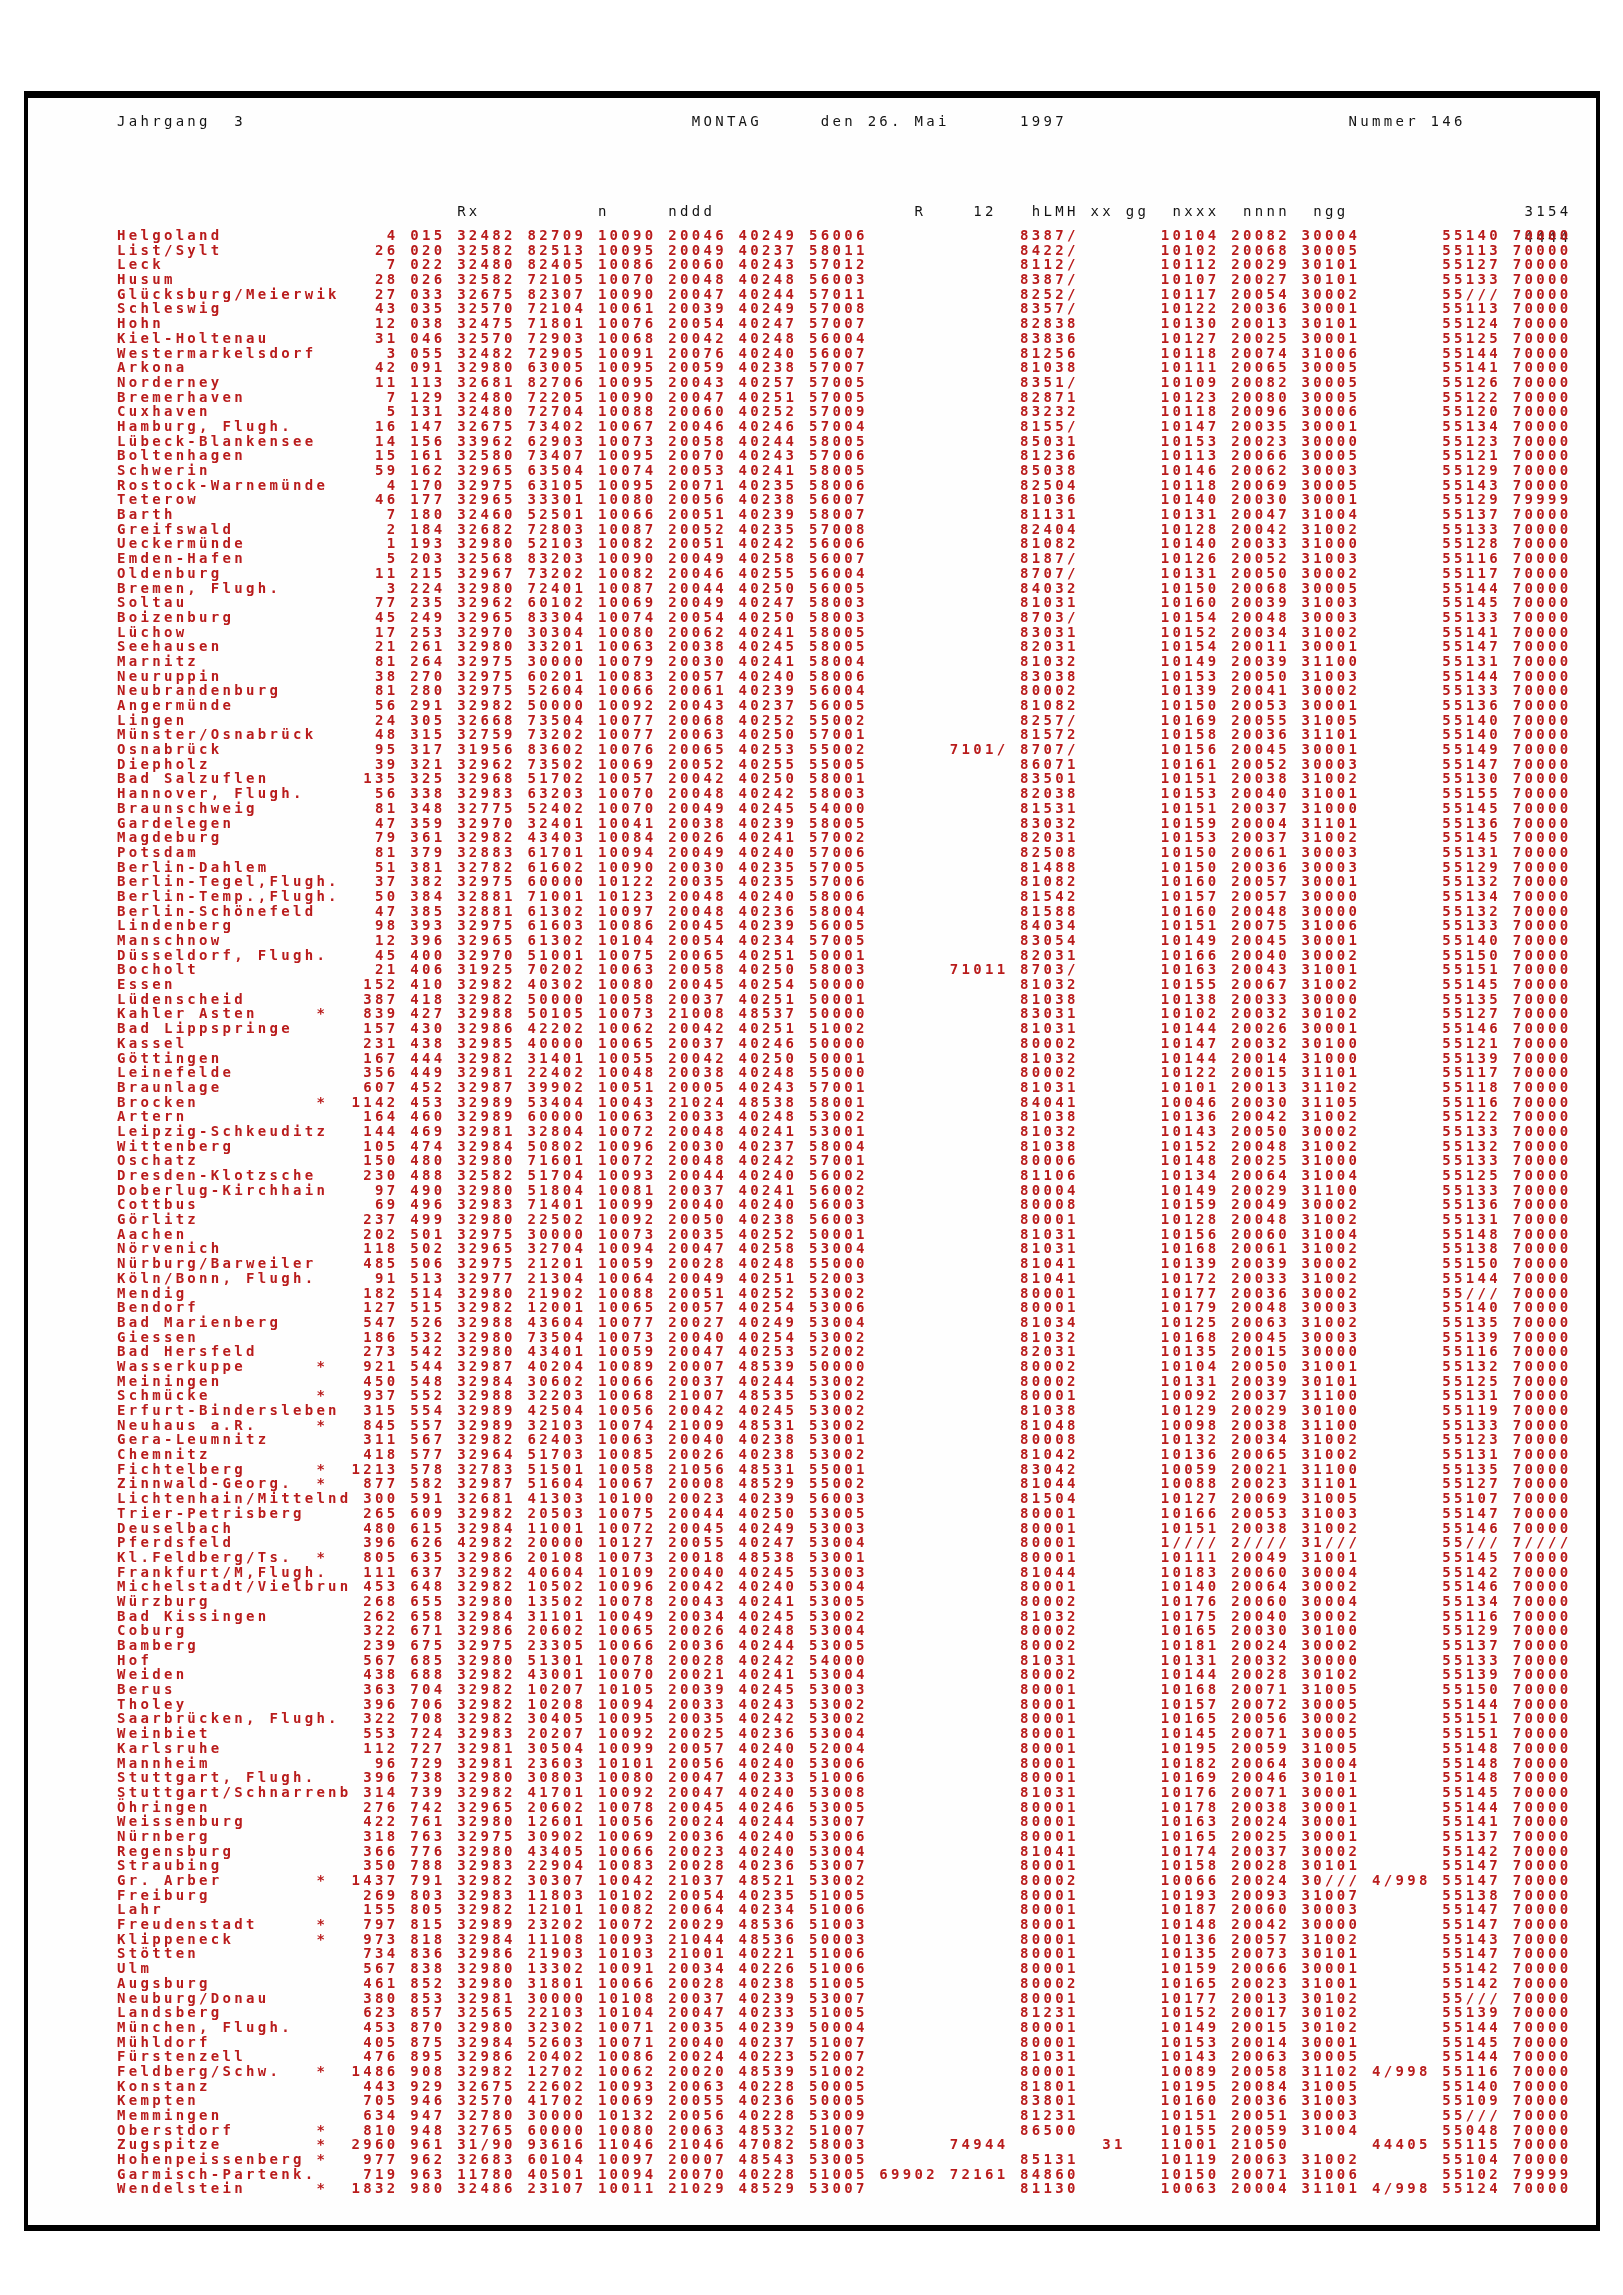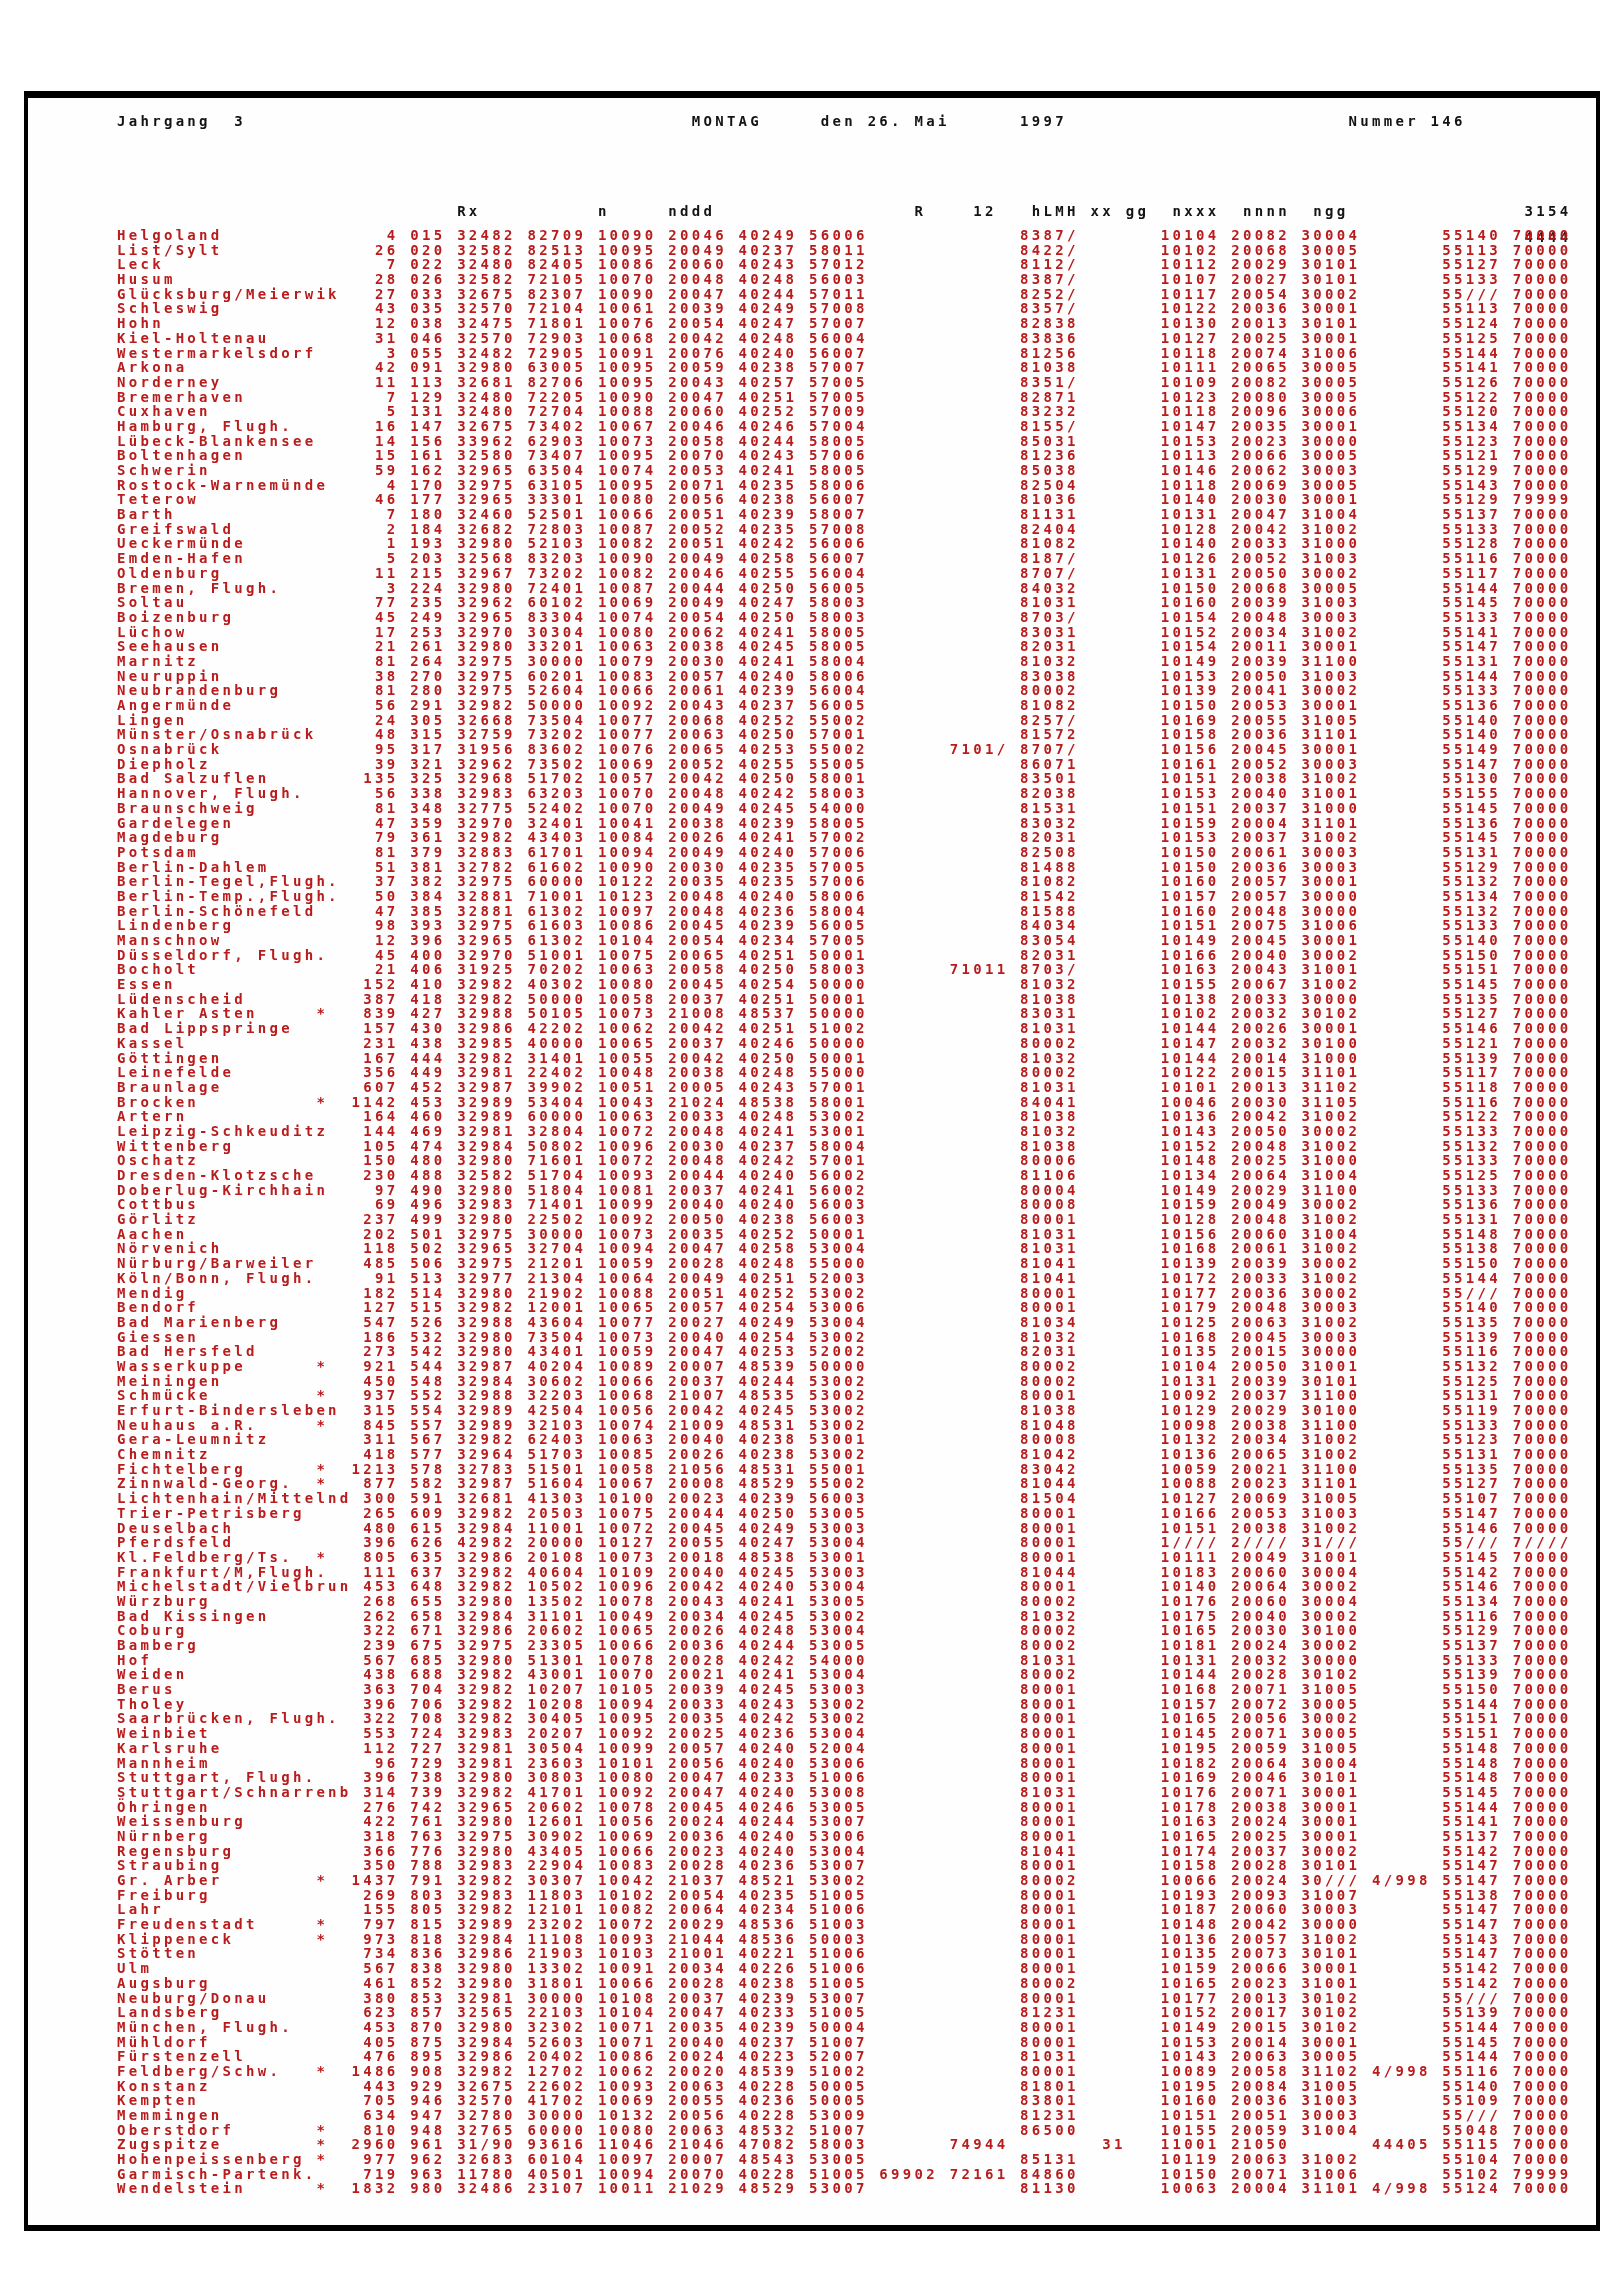--- a/index.html
+++ b/index.html
@@ -7,21 +7,21 @@
     width:1623px;height:2295px;position:relative;background:#ffffff;
     font-family:"DejaVu Sans Mono", monospace;
   }
   .page-frame{
     position:absolute;left:24px;top:91px;width:1576px;height:2140px;
     box-sizing:border-box;background:#fefefe;
     border:4px solid #000;border-top-width:7.3px;border-bottom-width:6.5px;
   }
   .txtline{
     position:absolute;left:89px;white-space:pre;
-    font-size:14px;font-weight:700;letter-spacing:3.3px;
+    font-size:14px;font-weight:400;letter-spacing:3.3px;
     color:#141414;line-height:14.6px;
   }
   #rows{
     position:absolute;left:89px;top:130px;white-space:pre;
     font-size:14px;font-weight:700;letter-spacing:3.3px;color:#b91c1c;
   }
   #rows .r{height:14.7px;line-height:14.7px;}
   .l1{top:16px;}
   .l2{top:61px;}
   .l3{top:90px;}

